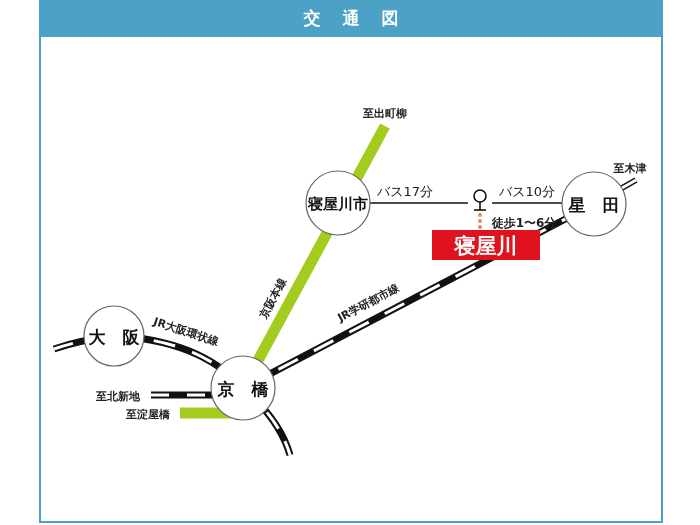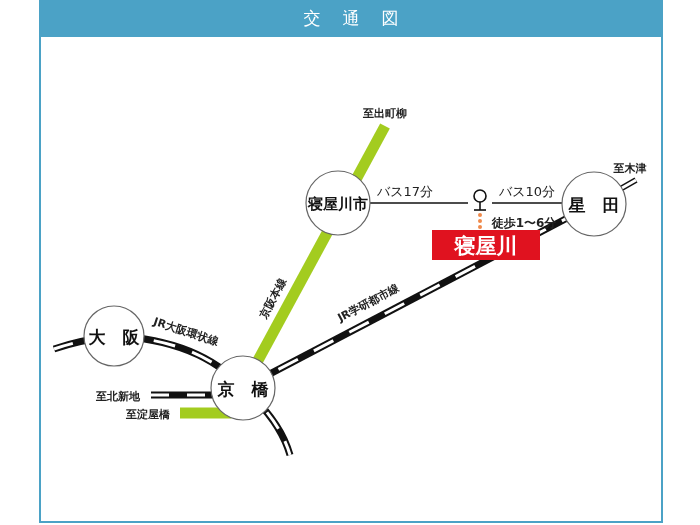--- a/index.html
+++ b/index.html
@@ -2,21 +2,21 @@
 <html><head>
   <meta charset="utf-8">
   <style>
     html, body { margin: 0; padding: 0; background: #ffffff; }
     body { width: 700px; height: 525px; position: relative; overflow: hidden;
            font-family: "DejaVu Sans", "Liberation Sans", sans-serif; }
     .frame { position: absolute; left: 39px; top: 0; width: 620px; height: 521px;
              border: 2px solid #4ba2c6; border-top: none; box-sizing: content-box; background: #fff; }
     .header { position: absolute; left: 39px; top: 0; width: 624px; height: 37px;
               background: #4ba2c6; color: #fff; text-align: center; line-height: 37px;
-              font-size: 17px; font-weight: normal; letter-spacing: 22px; }
+              font-size: 17px; font-weight: bold; letter-spacing: 22px; }
     .header span { padding-left: 22px; }
     svg { position: absolute; left: 0; top: 0; }
     .lbl { font-family: "DejaVu Sans", sans-serif; fill: #222; }
     .st { font-family: "DejaVu Sans", sans-serif; fill: #111; }
   </style>
 </head>
 <body>
 
 <div class="frame"></div>
 <div class="header">

